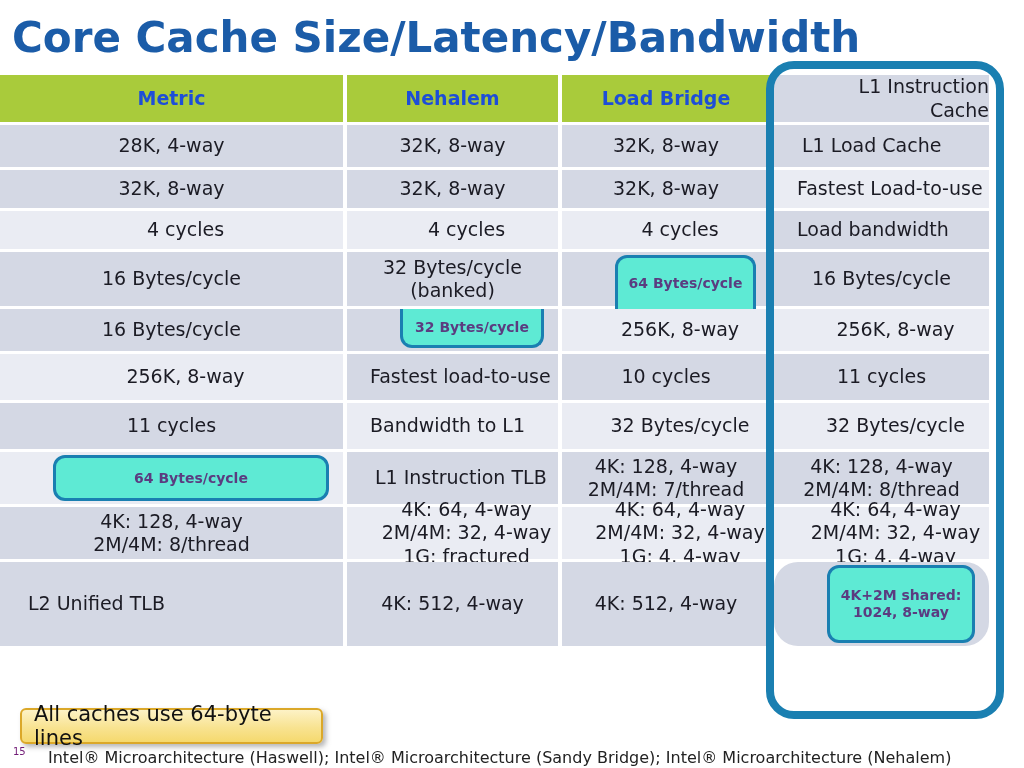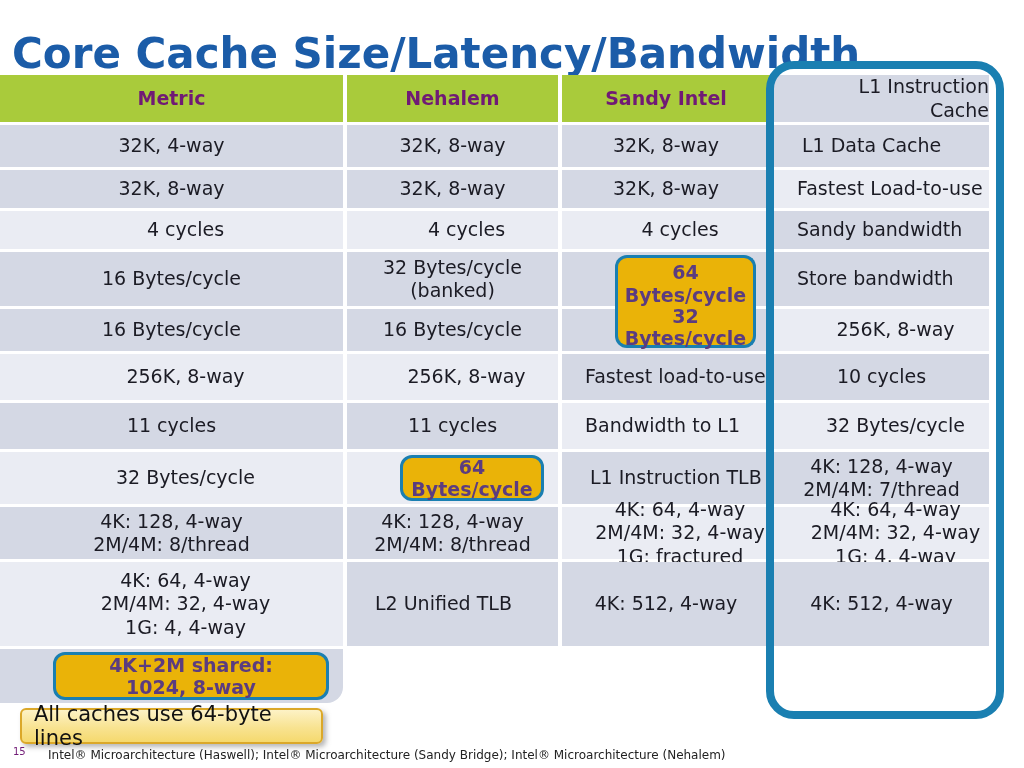--- a/index.html
+++ b/index.html
@@ -3,49 +3,49 @@
 <meta charset="utf-8">
 <style>
   * { margin:0; padding:0; box-sizing:border-box; }
   html,body { background:#ffffff; }
   .slide {
     position:relative; width:1024px; height:768px; overflow:hidden;
     background:#ffffff;
     font-family:"DejaVu Sans", "Liberation Sans", sans-serif;
   }
   .title {
-    position:absolute; left:12px; top:29px; width:1000px;
+    position:absolute; left:12px; top:13px; width:1000px;
     font-size:42px; font-weight:bold; color:#1b5ca8; letter-spacing:0px;
     white-space:nowrap;
   }
   .grid {
     position:absolute; left:0; top:75px;
     display:grid;
     grid-template-columns:343px 211px 208px 215px;
     grid-template-rows:47px 42px 38px 38px 54px 42px 46px 46px 52px 52px 84px 54px;
     gap:3px 4px;
   }
   .cell {
     position:relative;
     display:flex; align-items:center; justify-content:center;
     font-size:19px; color:#1b1b24; text-align:center;
     line-height:1.22; white-space:pre-line;
   }
-  .hdr { background:#a9cb3b; font-weight:bold; color:#701a75; font-size:19px; }
+  .hdr { background:#a9cb3b; font-weight:bold; color:#1d4ed8; font-size:19px; }
   .dark { background:#d4d8e4; }
   .light { background:#eaecf3;padding-left:28px; }
   .metric { justify-content:flex-start; text-align:right; padding-left:28px; }
   .metric.indent { padding-left:23px; }
   .corner-tr { border-top-right-radius:16px; }
-  .corner-br { border-bottom-right-radius:16px; }
+  .corner-br { border-bottom-right-radius:16px;border-radius:24px; }
   .hl {
     position:absolute; left:17px; right:14px; top:3px; bottom:3px;
-    background:#eab308; border:3px solid #1a7fb1; border-radius:12px;
+    background:#5eead4; border:3px solid #1a7fb1; border-radius:12px;
     display:flex; align-items:center; justify-content:center;
-    font-weight:bold; font-size:19px; color:#5b3c80;
+    font-weight:bold; font-size:14px; color:#5b3c80;
     line-height:1.18; white-space:pre-line; text-align:center;margin-left:36px;
   }
   .hl-top    { border-bottom:none; border-radius:12px 12px 0 0; bottom:-3px; }
   .hl-bottom { border-top:none;    border-radius:0 0 12px 12px; top:0; }
   .haswell-outline {
     position:absolute; left:766px; top:61px; width:238px; height:658px;
     border:8px solid #1a7fb1; border-radius:28px;
     pointer-events:none;
   }
   .note {
@@ -56,53 +56,52 @@
     display:flex; align-items:center; padding-left:12px;
     font-size:21px; color:#111111;
   }
   .footer { position:absolute; left:0; top:744px; width:1024px; height:24px; }
   .pagenum {
     position:absolute; left:13px; top:2px;
     font-size:10px; color:#701a75;
   }
   .source {
     position:absolute; left:48px; top:4px;
-    font-size:12px; color:#222222; white-space:nowrap;
+    font-size:16px; color:#222222; white-space:nowrap;
   }
 </style>
 </head>
 <body>
 
 <div class="slide">
 
   <div class="title">Core Cache Size/Latency/Bandwidth</div>
 
   <div class="grid" id="grid">
     <div class="cell hdr">Metric</div>
     <div class="cell hdr">Nehalem</div>
-    <div class="cell hdr">Sandy Intel</div>
+    <div class="cell hdr">Load Bridge</div>
 
   <div class="cell metric dark">L1 Instruction Cache</div>
-      <div class="cell dark">32K, 4-way</div>
+      <div class="cell dark">28K, 4-way</div>
       <div class="cell dark">32K, 8-way</div>
       <div class="cell dark">32K, 8-way</div>
-      <div class="cell metric dark">L1 Data Cache</div>
+      <div class="cell metric dark">L1 Load Cache</div>
       <div class="cell dark">32K, 8-way</div>
       <div class="cell dark">32K, 8-way</div>
       <div class="cell dark">32K, 8-way</div>
       <div class="cell metric light indent">Fastest Load-to-use</div>
       <div class="cell light">4 cycles</div>
       <div class="cell light">4 cycles</div>
       <div class="cell light">4 cycles</div>
-      <div class="cell metric dark indent">Sandy bandwidth</div>
+      <div class="cell metric dark indent">Load bandwidth</div>
       <div class="cell dark">16 Bytes/cycle</div>
       <div class="cell dark">32 Bytes/cycle
 (banked)</div>
       <div class="cell dark"><div class="hl hl-top">64 Bytes/cycle</div></div>
-      <div class="cell metric dark indent">Store bandwidth</div>
       <div class="cell dark">16 Bytes/cycle</div>
       <div class="cell dark">16 Bytes/cycle</div>
       <div class="cell dark"><div class="hl hl-bottom">32 Bytes/cycle</div></div>
       <div class="cell light">256K, 8-way</div>
       <div class="cell light">256K, 8-way</div>
       <div class="cell light">256K, 8-way</div>
       <div class="cell metric dark indent">Fastest load-to-use</div>
       <div class="cell dark">10 cycles</div>
       <div class="cell dark">11 cycles</div>
       <div class="cell dark">11 cycles</div>

